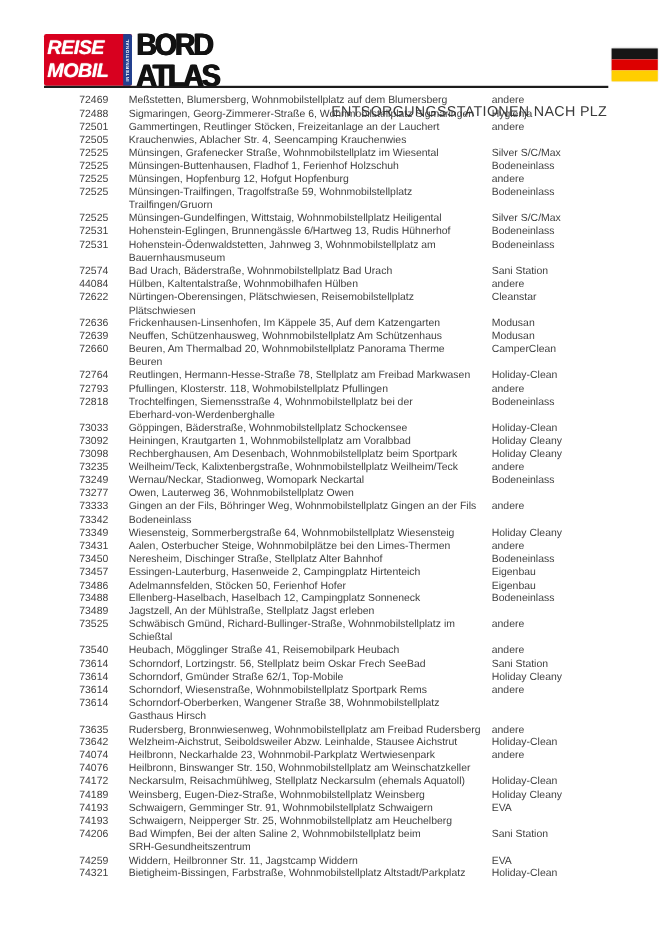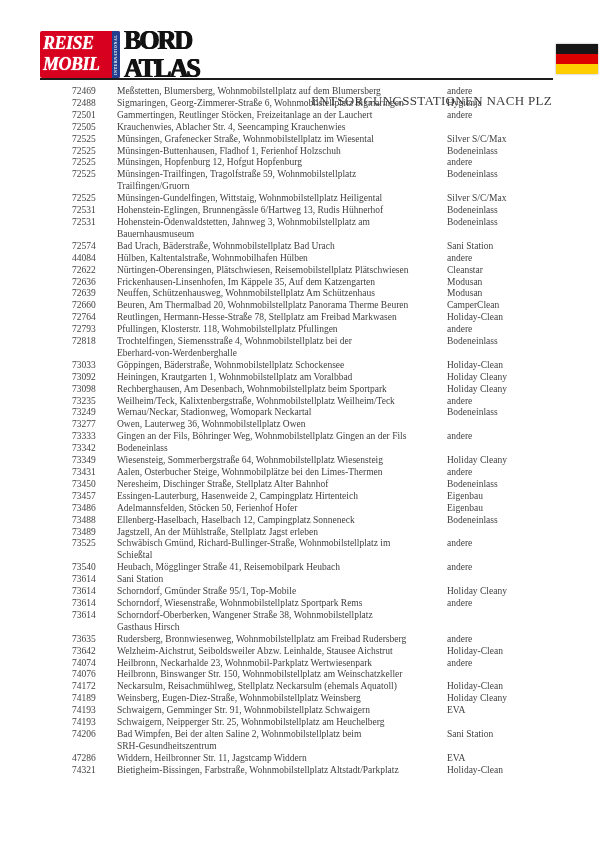--- a/index.html
+++ b/index.html
@@ -1,18 +1,18 @@
 <!DOCTYPE html>
 <html><head>
 <meta charset="utf-8">
 <style>
   html,body{margin:0;padding:0;background:#ffffff;}
   .page{
     position:relative;width:600px;height:848px;background:#ffffff;
-    font-family:Liberation Serif, serif;overflow:hidden;
+    font-family:Liberation Sans, sans-serif;overflow:hidden;
   }
   
   .logo-reise{
     position:absolute;left:40px;top:31px;width:80px;height:47px;
     background:#d8001f;border-radius:2px;overflow:hidden;
   }
   .reise-text{
     position:absolute;left:3px;top:2px;right:10px;
     color:#ffffff;font-weight:bold;font-style:italic;
     font-size:18px;line-height:21px;letter-spacing:-0.5px;white-space:nowrap;
@@ -413,27 +413,31 @@
       <div class="c-plz">73540</div>
       <div class="c-desc">
         <div>Heubach, Mögglinger Straße 41, Reisemobilpark Heubach</div>
 
       </div>
       <div class="c-type">andere</div>
     </div>
 
     <div class="t-row">
       <div class="c-plz">73614</div>
+      <div class="c-desc">
+        <div>Schorndorf, Lortzingstr. 56, Stellplatz beim Oskar Frech SeeBad</div>
+
+      </div>
       <div class="c-type">Sani Station</div>
     </div>
 
     <div class="t-row">
       <div class="c-plz">73614</div>
       <div class="c-desc">
-        <div>Schorndorf, Gmünder Straße 95/1, Top-Mobile</div>
+        <div>Schorndorf, Gmünder Straße 62/1, Top-Mobile</div>
 
       </div>
       <div class="c-type">Holiday Cleany</div>
     </div>
 
     <div class="t-row">
       <div class="c-plz">73614</div>
       <div class="c-desc">
         <div>Schorndorf, Wiesenstraße, Wohnmobilstellplatz Sportpark Rems</div>
 
@@ -525,21 +529,21 @@
     <div class="t-row">
       <div class="c-plz">74206</div>
       <div class="c-desc">
         <div>Bad Wimpfen, Bei der alten Saline 2, Wohnmobilstellplatz beim</div>
         <div>SRH-Gesundheitszentrum</div>
       </div>
       <div class="c-type">Sani Station</div>
     </div>
 
     <div class="t-row">
-      <div class="c-plz">47286</div>
+      <div class="c-plz">74259</div>
       <div class="c-desc">
         <div>Widdern, Heilbronner Str. 11, Jagstcamp Widdern</div>
 
       </div>
       <div class="c-type">EVA</div>
     </div>
 
     <div class="t-row">
       <div class="c-plz">74321</div>
       <div class="c-desc">

